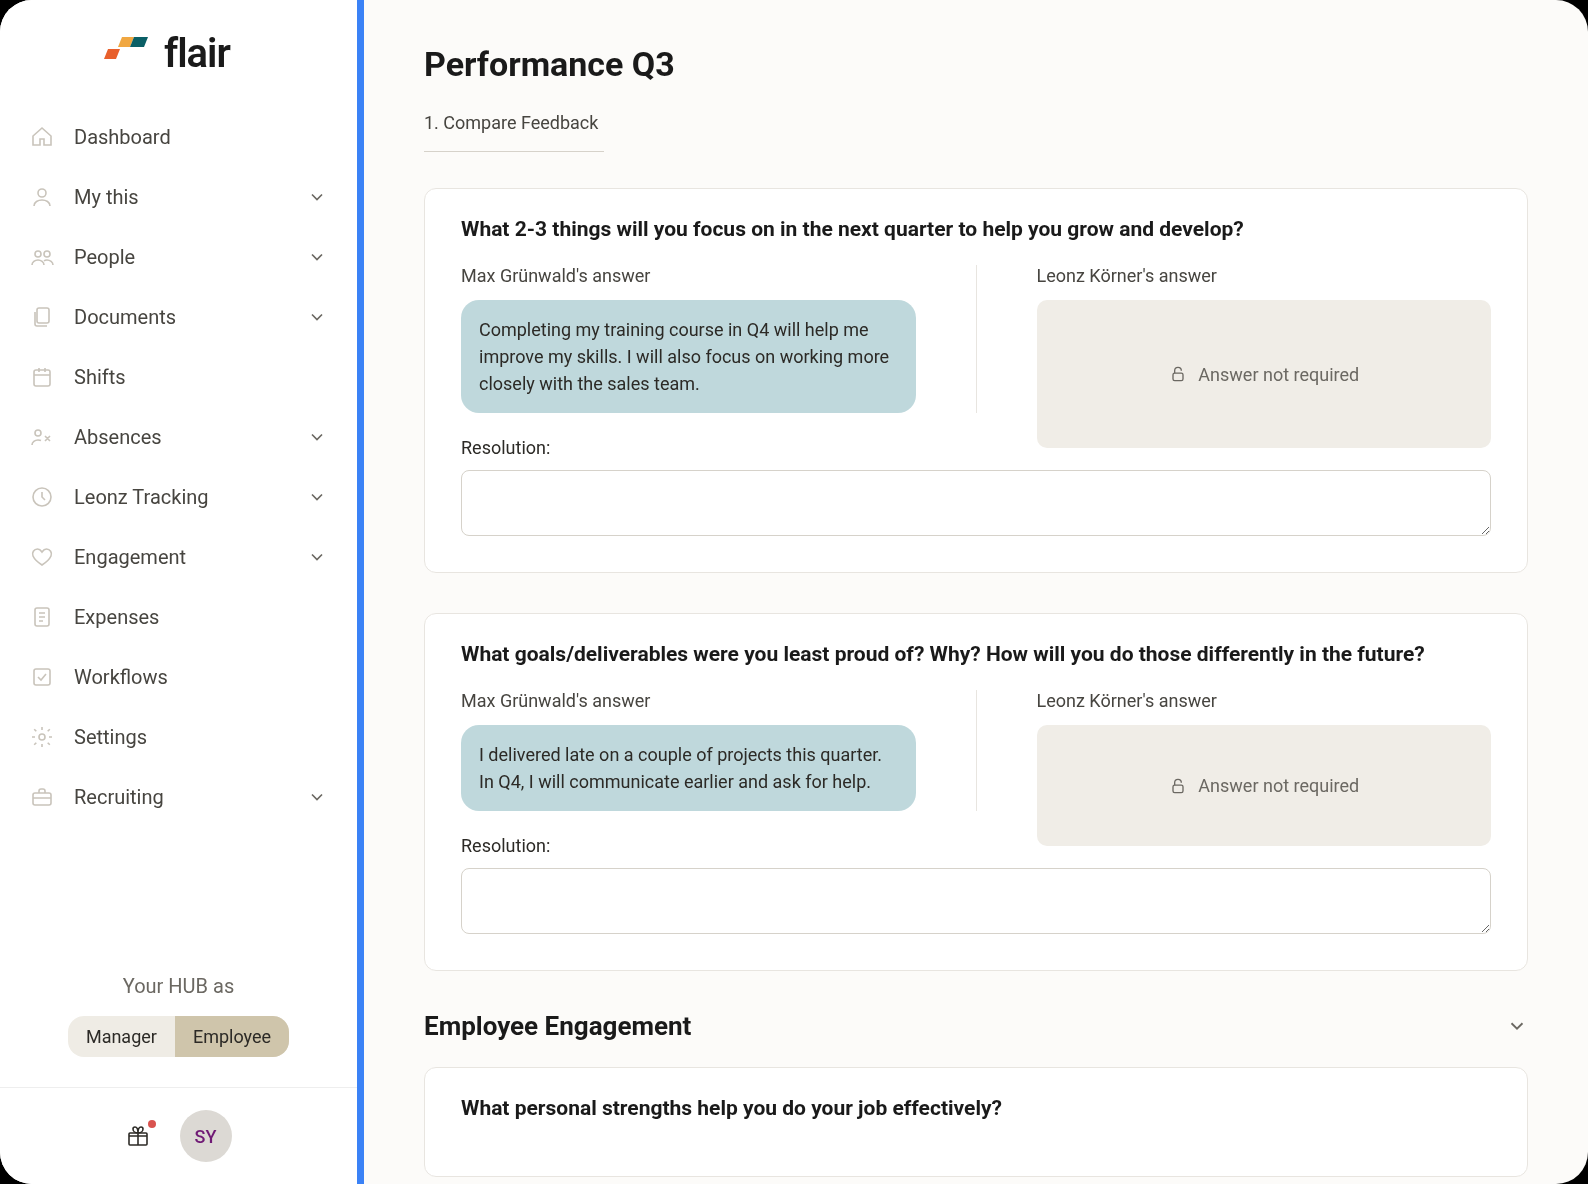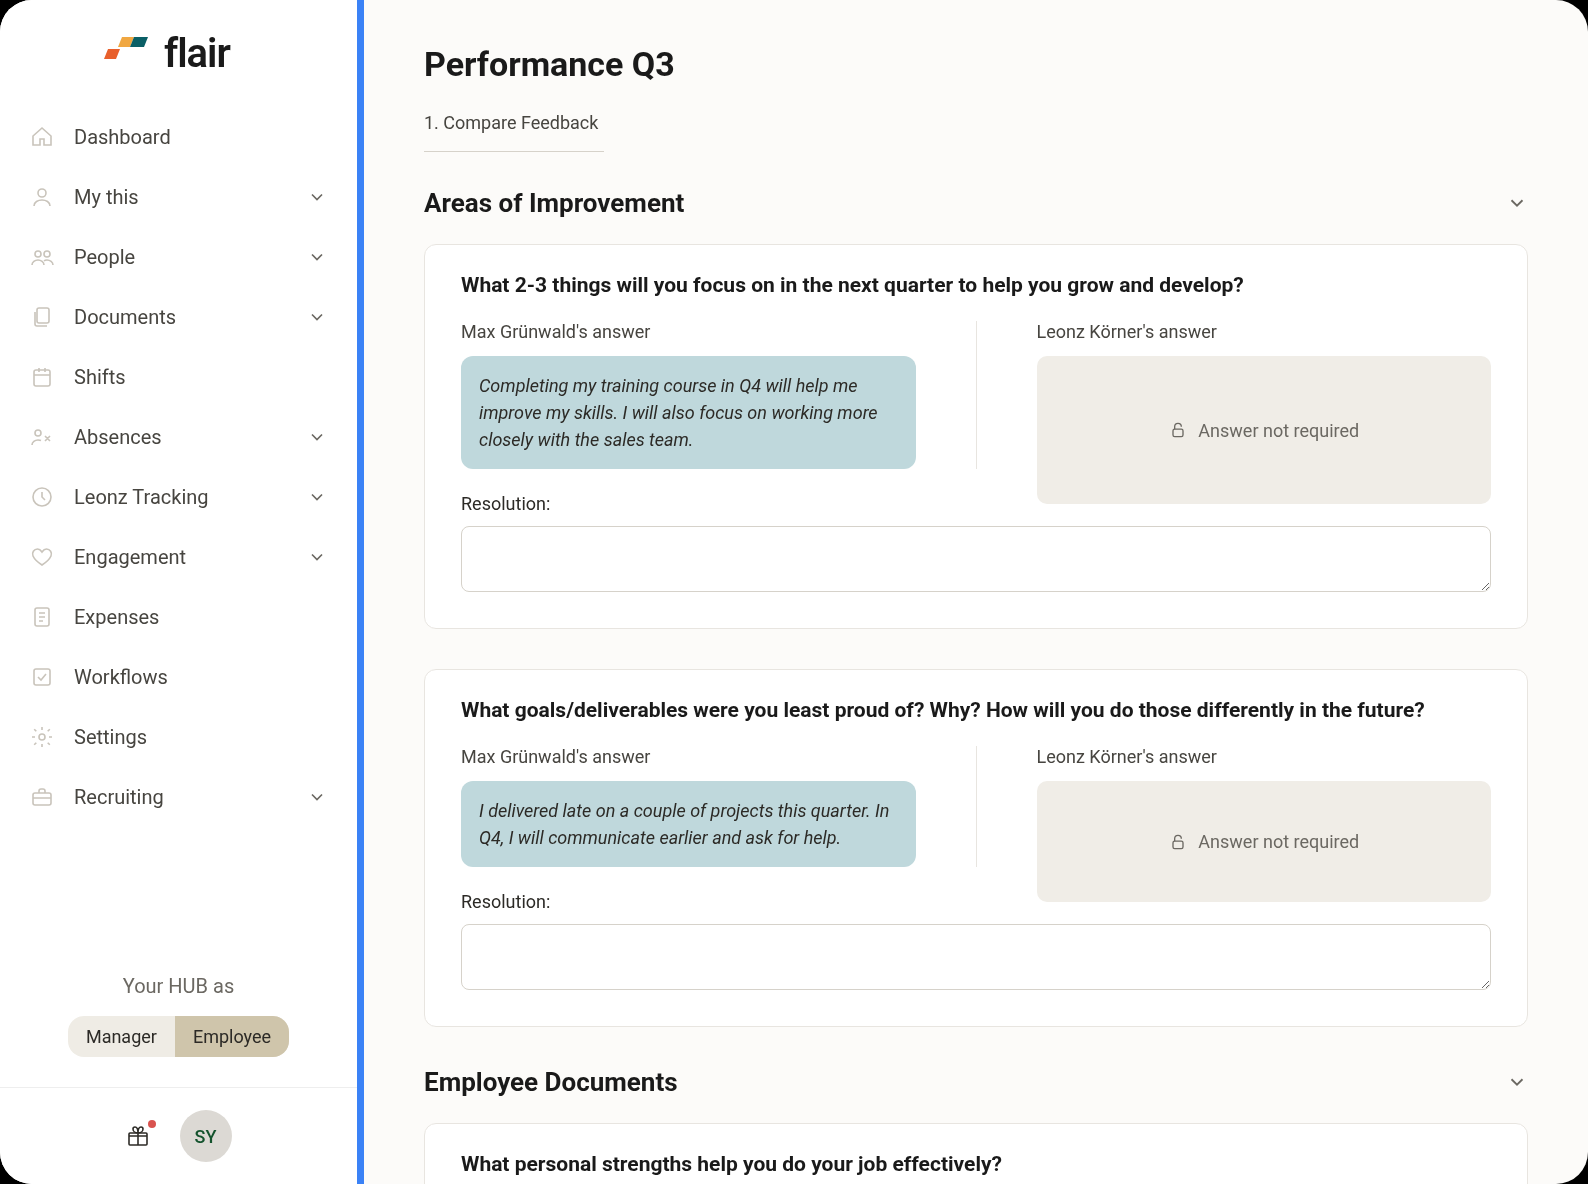--- a/index.html
+++ b/index.html
@@ -102,21 +102,21 @@
     position: absolute;
     top: -4px; right: -6px;
     width: 8px; height: 8px;
     background: #d9534f;
     border-radius: 50%;
   }
   .avatar {
     width: 52px; height: 52px;
     border-radius: 50%;
     background: #dcd9d4;
-    color: #14532d;
+    color: #701a75;
     display: flex;
     align-items: center;
     justify-content: center;
     font-size: 18px;
     font-weight: 500;
   }
   
   .main {
     flex: 1;
     padding: 44px 60px 44px 60px;
@@ -175,26 +175,25 @@
   }
   .answer-col { flex: 1; }
   .answer-col.left { border-right: 1px solid #e8e5e0; padding-right: 60px; }
   .answer-label {
     font-size: 18px;
     color: #474540;
     margin-bottom: 14px;
   }
   .answer-bubble {
     background: #bfd8dc;
-    border-radius: 12px;
+    border-radius: 18px;
     padding: 16px 18px;
     font-size: 18px;
     color: #2c2a26;
     line-height: 1.5;
-    font-style: italic;
   }
   .not-required {
     background: #f0ede7;
     border-radius: 10px;
     height: 100%;
     min-height: 80px;
     display: flex;
     align-items: center;
     justify-content: center;
     gap: 10px;
@@ -389,28 +388,20 @@
       <span class="avatar">SY</span>
     </div>
   </aside>
 
   <main class="main">
     <h1 class="page-title">Performance Q3</h1>
     <div class="breadcrumb">1. Compare Feedback</div>
     <hr class="rule">
 
     <div id="sections">
-        <div class="section-header">
-          <h2 class="section-title">Areas of Improvement</h2>
-          <span class="chevron">
-            <svg width="22" height="22" viewBox="0 0 24 24">
-              <use href="#chevron-down-icon"></use>
-            </svg>
-          </span>
-        </div>
         <div class="card"><div class="question">What 2-3 things will you focus on in the next quarter to help you grow and develop?</div><div class="answers">
             <div class="answer-col left">
               <div class="answer-label">Max Grünwald's answer</div>
               <div class="answer-bubble">Completing my training course in Q4 will help me improve my skills. I will also focus on working more closely with the sales team.</div>
             </div>
             <div class="answer-col">
               <div class="answer-label">Leonz Körner's answer</div>
               <div class="not-required">
                 <span>
                   <svg width="20" height="20" viewBox="0 0 24 24">
@@ -432,21 +423,21 @@
                 <span>
                   <svg width="20" height="20" viewBox="0 0 24 24">
                     <use href="#unlock-icon"></use>
                   </svg>
                 </span>
                 <span>Answer not required</span>
               </div>
             </div>
           </div><div class="resolution-label">Resolution:</div><textarea class="resolution-input" style=""></textarea></div>
         <div class="section-header">
-          <h2 class="section-title">Employee Documents</h2>
+          <h2 class="section-title">Employee Engagement</h2>
           <span class="chevron">
             <svg width="22" height="22" viewBox="0 0 24 24">
               <use href="#chevron-down-icon"></use>
             </svg>
           </span>
         </div>
         <div class="card">
           <div class="question">What personal strengths help you do your job effectively?</div>
         </div>
       </div>

